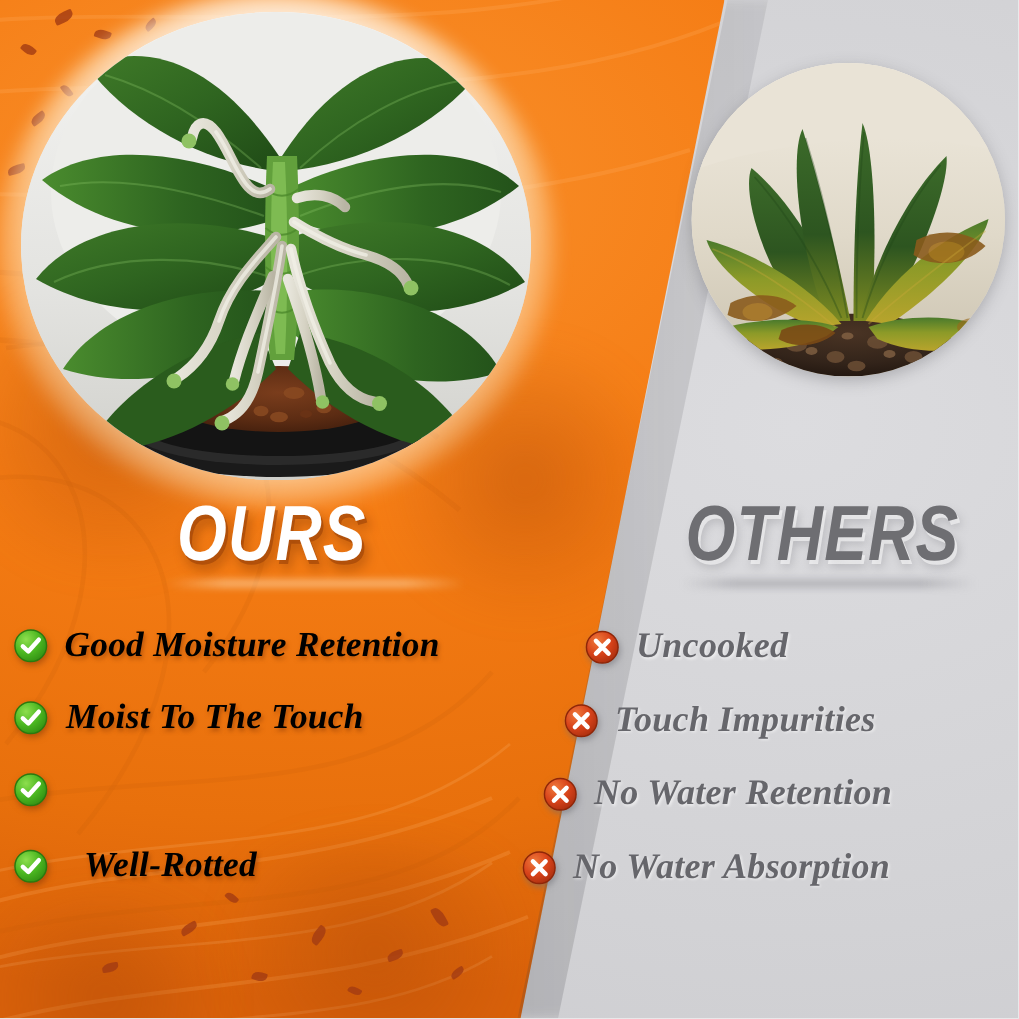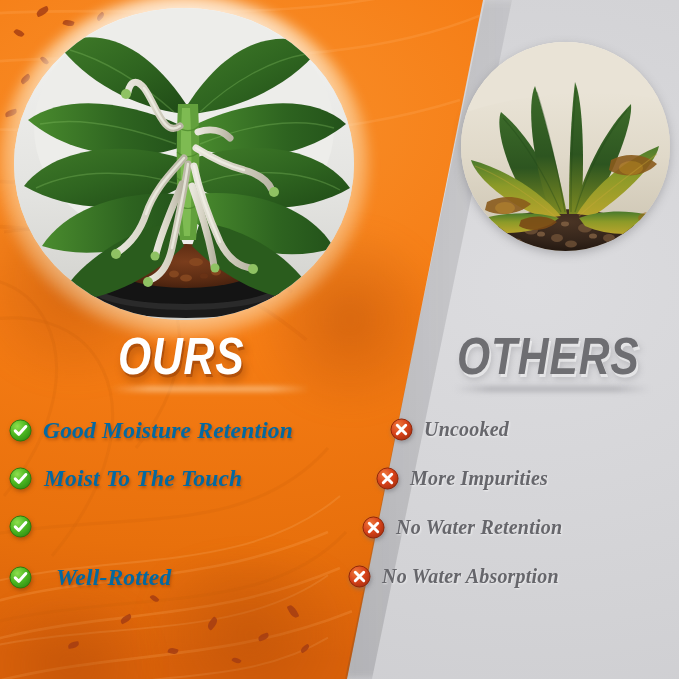--- a/index.html
+++ b/index.html
@@ -152,26 +152,26 @@
     white-space:nowrap;
   }
   .item-label {
     font-family:"Liberation Serif", serif;
     font-weight:bold;
     font-style:italic;
     font-size:23.5px;
     letter-spacing:.2px;
   }
   .ours-item .item-label {
-    color:#0369a1;
+    color:#000000;
     text-shadow:1px 2px 3px rgba(140,58,8,0.55);
   }
   .others-item .item-label {
     color:#66666b;
-    font-size:20px;
+    font-size:24px;
     text-shadow:1px 1px 2px rgba(255,255,255,0.6);
   }
 
   
   .badge {
     flex:0 0 auto;
     width:23px; height:23px;
     border-radius:50%;
     position:relative;
     display:block;
@@ -541,21 +541,21 @@
     </div>
 
     <div class="item others-item">
       <span class="badge badge-cross">
         <svg viewBox="0 0 24 24">
           <circle cx="12" cy="12" r="11" fill="url(#gcrs)"></circle>
           <circle cx="12" cy="12" r="11" fill="none" stroke="#8f2608" stroke-width="1"></circle>
           <path d="M7.6,7.6 L16.4,16.4 M16.4,7.6 L7.6,16.4" fill="none" stroke="#ffffff" stroke-width="3.1" stroke-linecap="round"></path>
         </svg>
       </span>
-      <span class="item-label">More Impurities</span>
+      <span class="item-label">Touch Impurities</span>
     </div>
 
     <div class="item others-item">
       <span class="badge badge-cross">
         <svg viewBox="0 0 24 24">
           <circle cx="12" cy="12" r="11" fill="url(#gcrs)"></circle>
           <circle cx="12" cy="12" r="11" fill="none" stroke="#8f2608" stroke-width="1"></circle>
           <path d="M7.6,7.6 L16.4,16.4 M16.4,7.6 L7.6,16.4" fill="none" stroke="#ffffff" stroke-width="3.1" stroke-linecap="round"></path>
         </svg>
       </span>

